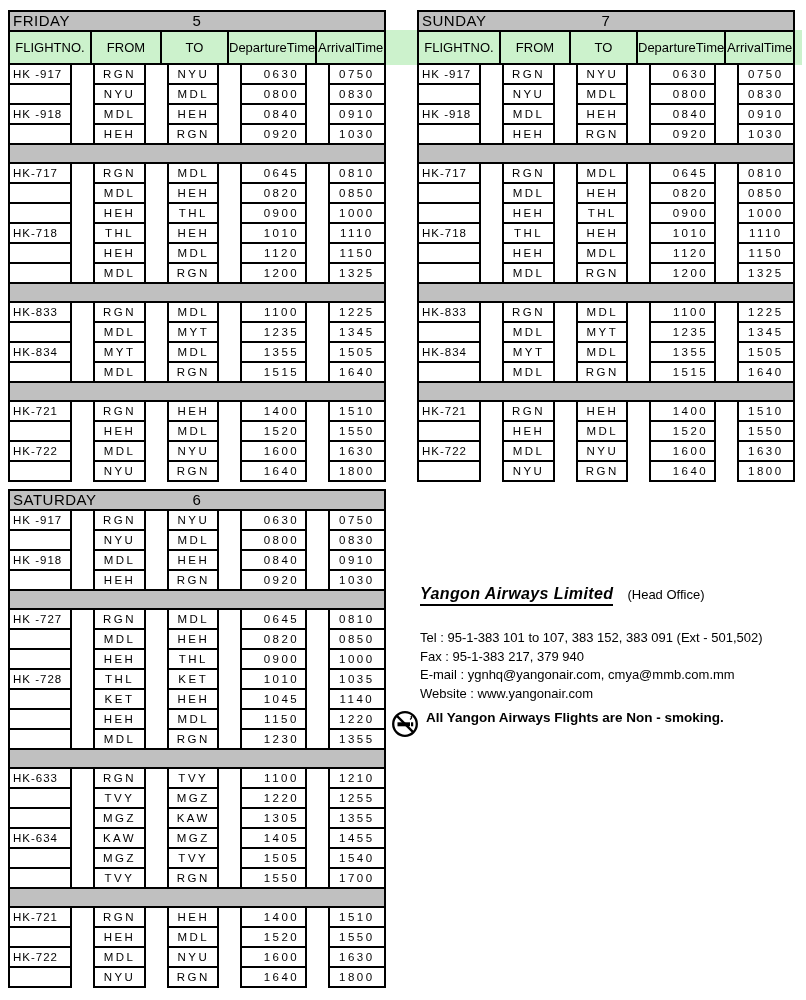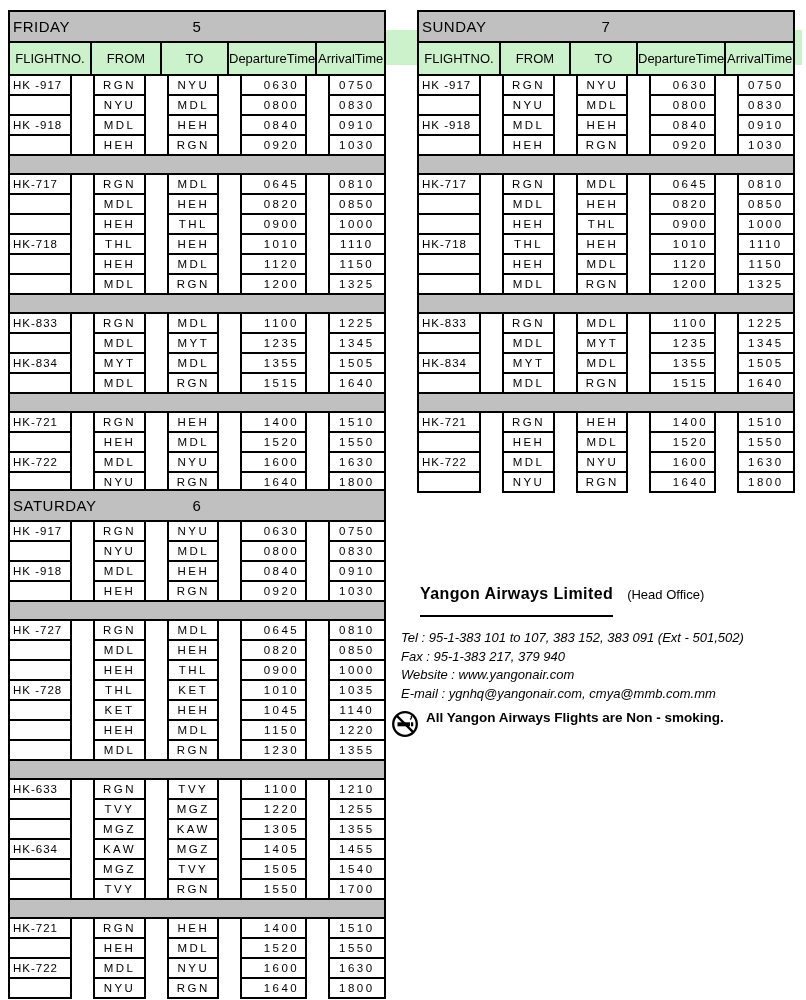--- a/index.html
+++ b/index.html
@@ -4,22 +4,22 @@
 <style>
   html,body{margin:0;padding:0;background:#fff;}
   #page{
     position:relative;width:806px;height:1000px;background:#fff;overflow:hidden;
     font-family:"Liberation Sans",sans-serif;color:#000;
     --title-bg:#c0c0c0;--header-bg:#ccf2cc;--sep-bg:#c0c0c0;--border:#000;--cell-bg:#fff;
   }
   .green-strip{position:absolute;background:var(--header-bg);z-index:0;}
   .ftable{position:absolute;z-index:1;width:378px;}
   .title{
-    position:relative;height:33px;box-sizing:border-box;border:2px solid var(--border);
-    background:var(--title-bg);display:flex;align-items:center;
+    position:relative;height:22px;box-sizing:border-box;border:2px solid var(--border);
+    background:var(--title-bg);display:flex;
     font-size:15px;letter-spacing:.5px;
   }
   .title .day{padding-left:3px;}
   .title .num{position:absolute;left:50%;transform:translateX(-50%);}
   .hdr{
     margin-top:-2px;height:35px;box-sizing:border-box;border:2px solid var(--border);
     background:var(--header-bg);display:flex;
   }
   .hcell{
     display:flex;align-items:center;justify-content:center;
@@ -32,23 +32,23 @@
     height:22px;box-sizing:border-box;border:2px solid var(--border);background:var(--cell-bg);
     font-size:11.5px;line-height:18px;text-align:center;letter-spacing:2.5px;
     overflow:hidden;white-space:nowrap;
   }
   .c0{width:78px;} .c1{width:66px;} .c2{width:64px;} .c3{width:78px;padding-left:16px;} .c4{width:72px;}
   .cell.flight{text-align:left;padding-left:3px;letter-spacing:1px;}
   .sep{margin-top:-2px;height:21px;box-sizing:border-box;border:2px solid var(--border);background:var(--sep-bg);}
   
   .company-line{position:absolute;left:420px;top:585px;display:flex;align-items:baseline;z-index:1;}
   .company{font-size:16px;font-weight:bold;letter-spacing:.4px;display:inline-block;
-    border-bottom:2px solid #000;padding-bottom:12px;}
+    border-bottom:2px solid #000;padding-bottom:1px;font-style:italic;}
   .office{font-size:13px;margin-left:14px;}
-  .contact{position:absolute;left:401px;top:629px;font-size:13px;line-height:18.5px;z-index:1;font-style:italic;}
+  .contact{position:absolute;left:420px;top:629px;font-size:13px;line-height:18.5px;z-index:1;}
   .contact div{white-space:nowrap;}
   .nosmoke-row{position:absolute;left:391px;top:710px;display:flex;z-index:1;}
   .nosmoke-text{font-size:13.5px;font-weight:bold;margin-left:7px;white-space:nowrap;}
 </style>
 </head>
 <body>
 
 <div id="page" style="--title-bg: #c0c0c0; --header-bg: #ccf2cc; --sep-bg: #c0c0c0; --border: #000000; --cell-bg: #ffffff;">
 
   <div class="green-strip" style="left:386px;top:30px;width:33px;height:35px;"></div>
@@ -522,22 +522,22 @@
     </div>
 
   <div class="company-line">
     <span class="company">Yangon Airways Limited</span>
     <span class="office">(Head Office)</span>
   </div>
 
   <div class="contact">
     <div>Tel : 95-1-383 101 to 107, 383 152, 383 091 (Ext - 501,502)</div>
     <div>Fax : 95-1-383 217, 379 940</div>
+    <div>E-mail : ygnhq@yangonair.com, cmya@mmb.com.mm</div>
     <div>Website : www.yangonair.com</div>
-    <div>E-mail : ygnhq@yangonair.com, cmya@mmb.com.mm</div>
   </div>
 
   <div class="nosmoke-row">
     <svg width="28" height="28" viewBox="0 0 28 28">
       <circle cx="14" cy="14" r="11.8" fill="none" stroke="#000" stroke-width="2.3"></circle>
       <rect x="6.5" y="12.3" width="12.5" height="4" fill="#000"></rect>
       <rect x="20" y="12.3" width="2.2" height="4" fill="#000"></rect>
       <path d="M19 9.5 q2.5 -1.5 1 -3.5" fill="none" stroke="#000" stroke-width="1.4"></path>
       <line x1="5.6" y1="5.6" x2="22.4" y2="22.4" stroke="#000" stroke-width="2.3"></line>
     </svg>

